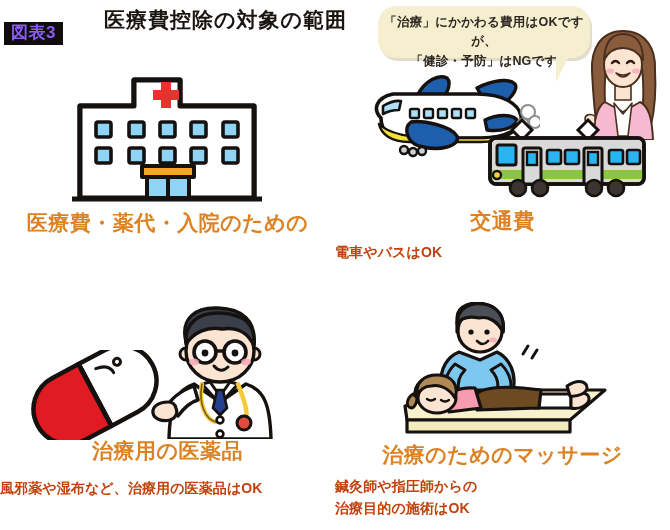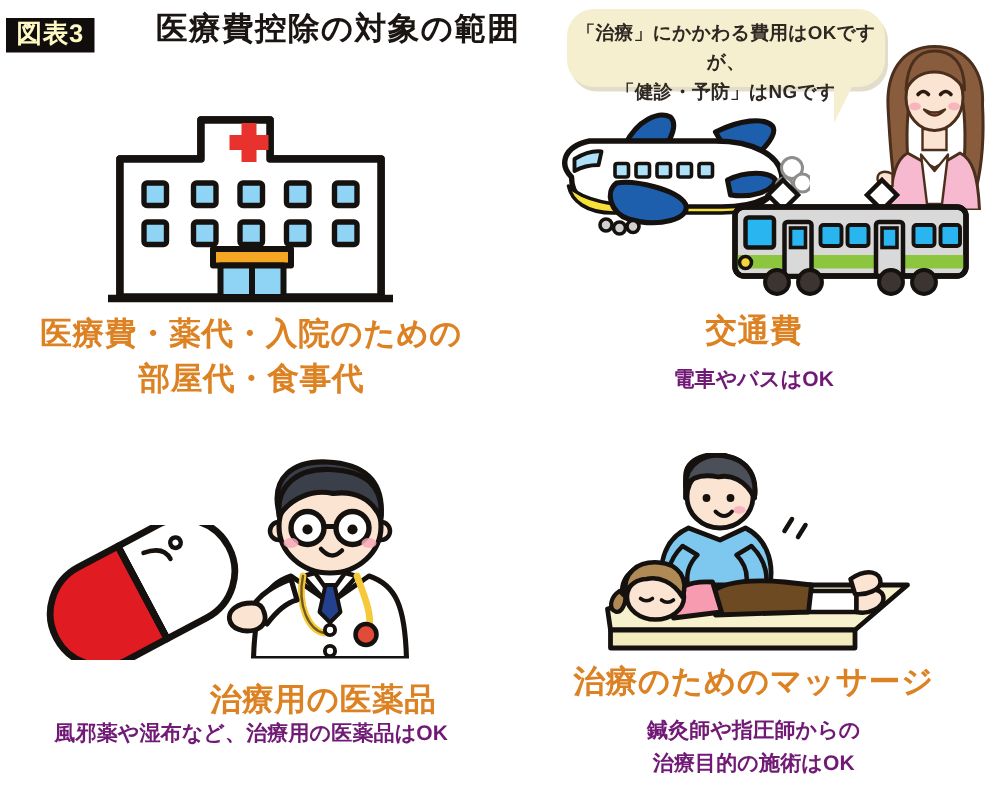--- a/index.html
+++ b/index.html
@@ -8,22 +8,22 @@
     background:#ffffff;
     font-family:"Liberation Sans","DejaVu Sans",sans-serif;
     overflow:hidden;position:relative;
     -webkit-font-smoothing:antialiased;
   }
   .page{position:relative;width:670px;height:530px;}
 
   
   .header{position:absolute;left:0;top:4px;width:670px;height:34px;}
   .badge{
-    position:absolute;left:4px;top:8px;
-    background:#100d0c;color:#fef9c3;
+    position:absolute;left:4px;top:18px;
+    background:#100d0c;color:#8b5cf6;
     font-size:17px;font-weight:bold;
     padding:2px 7px 3px 7px;line-height:1.05;
     letter-spacing:0.5px;
   }
   .title-text{
     position:absolute;left:68px;top:2px;
     font-size:21px;font-weight:bold;color:#1a1512;
     letter-spacing:1px;line-height:1.3;margin-left:36px;
   }
 
@@ -52,22 +52,22 @@
 
   
   .quad{position:absolute;}
   .art{position:absolute;left:0;top:0;}
   .head{
     position:absolute;width:100%;text-align:center;
     color:#dd8223;font-size:21px;font-weight:bold;
     letter-spacing:0.5px;line-height:1.45;
   }
   .body-txt{
-    position:absolute;width:100%;text-align:center;
-    color:#701a75;font-size:14px;font-weight:bold;
+    position:absolute;width:100%;text-align:left;
+    color:#c2410c;font-size:14px;font-weight:bold;
     line-height:1.6;letter-spacing:0.1px;
   }
   .l2{display:block;}
 </style>
 </head>
 <body>
 
 <div class="page">
 
   <div class="header">
@@ -139,21 +139,20 @@
       <rect x="70" y="98" width="52" height="11" fill="#f5a623" stroke="#15110f" stroke-width="4" stroke-linejoin="round"></rect>
 
       <rect x="75" y="109" width="42" height="21" fill="#8fd4f5" stroke="#15110f" stroke-width="4" stroke-linejoin="round"></rect>
       <line x1="96" y1="109" x2="96" y2="130" stroke="#15110f" stroke-width="4"></line>
 
       <line x1="0" y1="131" x2="190" y2="131" stroke="#15110f" stroke-width="5"></line>
     </svg>
 
     <div class="head" style="left:0;top:148px;">
       <span>医療費・薬代・入院のための</span>
-      <span class="l2">部屋代・食事代</span>
     </div>
   </div>
 
   <div class="quad" style="left:335px;top:56px;width:335px;height:235px;">
 
     <svg class="art" style="left:30px;top:16px;" width="175" height="95" viewBox="0 0 175 95">
 
       <path d="M112 16 C128 8 144 6 150 12 C154 18 142 32 126 40 Z" fill="#1e5fad" stroke="#15110f" stroke-width="3.4" stroke-linejoin="round"></path>
 
       <path d="M52 24 C60 8 74 2 82 6 C88 12 80 28 68 36 Z" fill="#1e5fad" stroke="#15110f" stroke-width="3.4" stroke-linejoin="round"></path>
@@ -288,21 +287,21 @@
       <path d="M88 80 C94 96 98 106 96 116" fill="none" stroke="#f5c93a" stroke-width="4.5" stroke-linecap="round"></path>
       <circle cx="94" cy="119" r="7" fill="#e24b3a" stroke="#15110f" stroke-width="3"></circle>
 
       <circle cx="70" cy="116" r="3.4" fill="#ffffff" stroke="#15110f" stroke-width="2.6"></circle>
       <circle cx="70" cy="130" r="3.4" fill="#ffffff" stroke="#15110f" stroke-width="2.6"></circle>
 
       <path d="M44 82 C28 88 20 96 16 104 L28 112 C34 104 40 98 48 96 Z" fill="#ffffff" stroke="#15110f" stroke-width="3.4" stroke-linejoin="round"></path>
       <path d="M18 98 c-10 0 -16 5 -15 11 c1 6 9 9 17 7 c6 -2 8 -7 6 -12 c-1 -4 -4 -6 -8 -6 z" fill="#fce4d2" stroke="#15110f" stroke-width="3.2" stroke-linejoin="round"></path>
     </svg>
 
-    <div class="head" style="left:0;top:152px;margin-left:48px;">
+    <div class="head" style="left:0;top:136px;">
       <span>治療用の医薬品</span>
     </div>
 
     <div class="body-txt" style="left:0;top:177px;">
       <span>風邪薬や湿布など、治療用の医薬品はOK</span>
     </div>
   </div>
 
   <div class="quad" style="left:335px;top:300px;width:335px;height:230px;">
 

